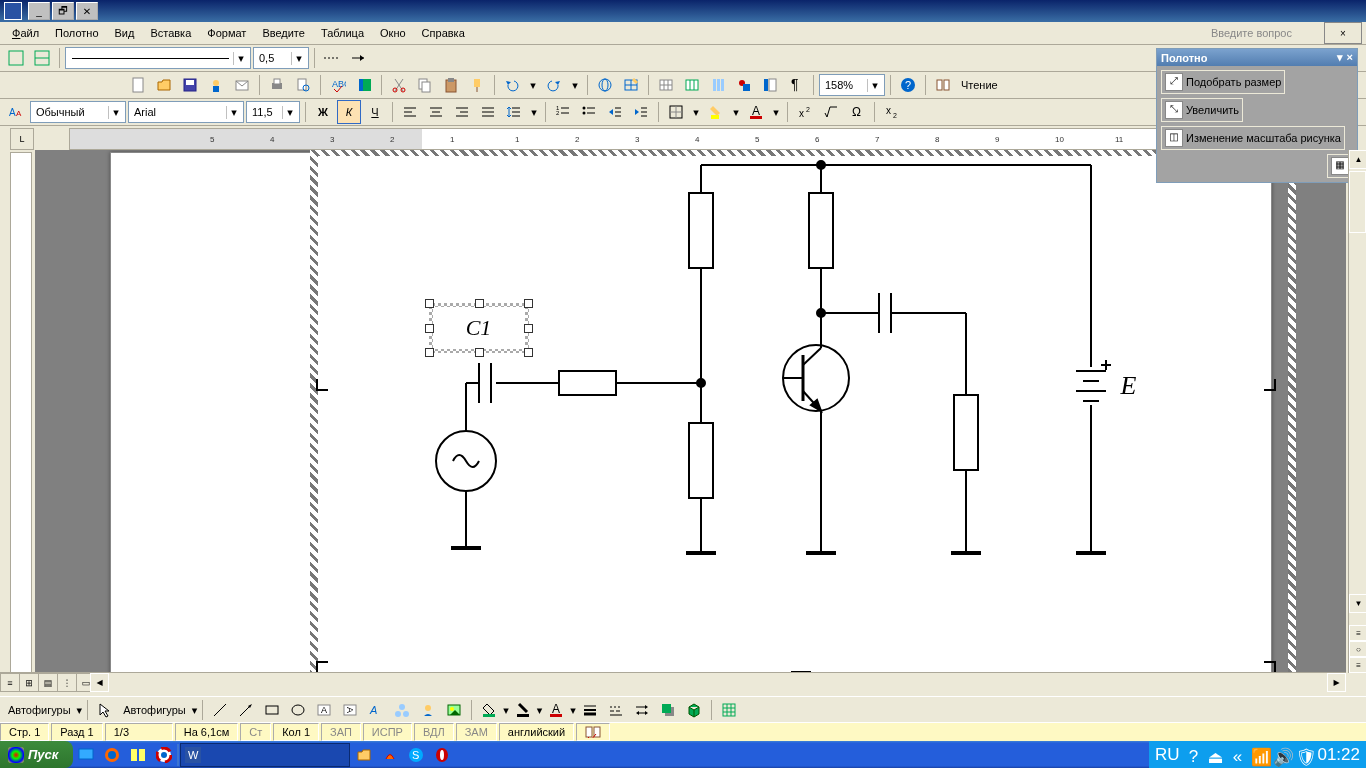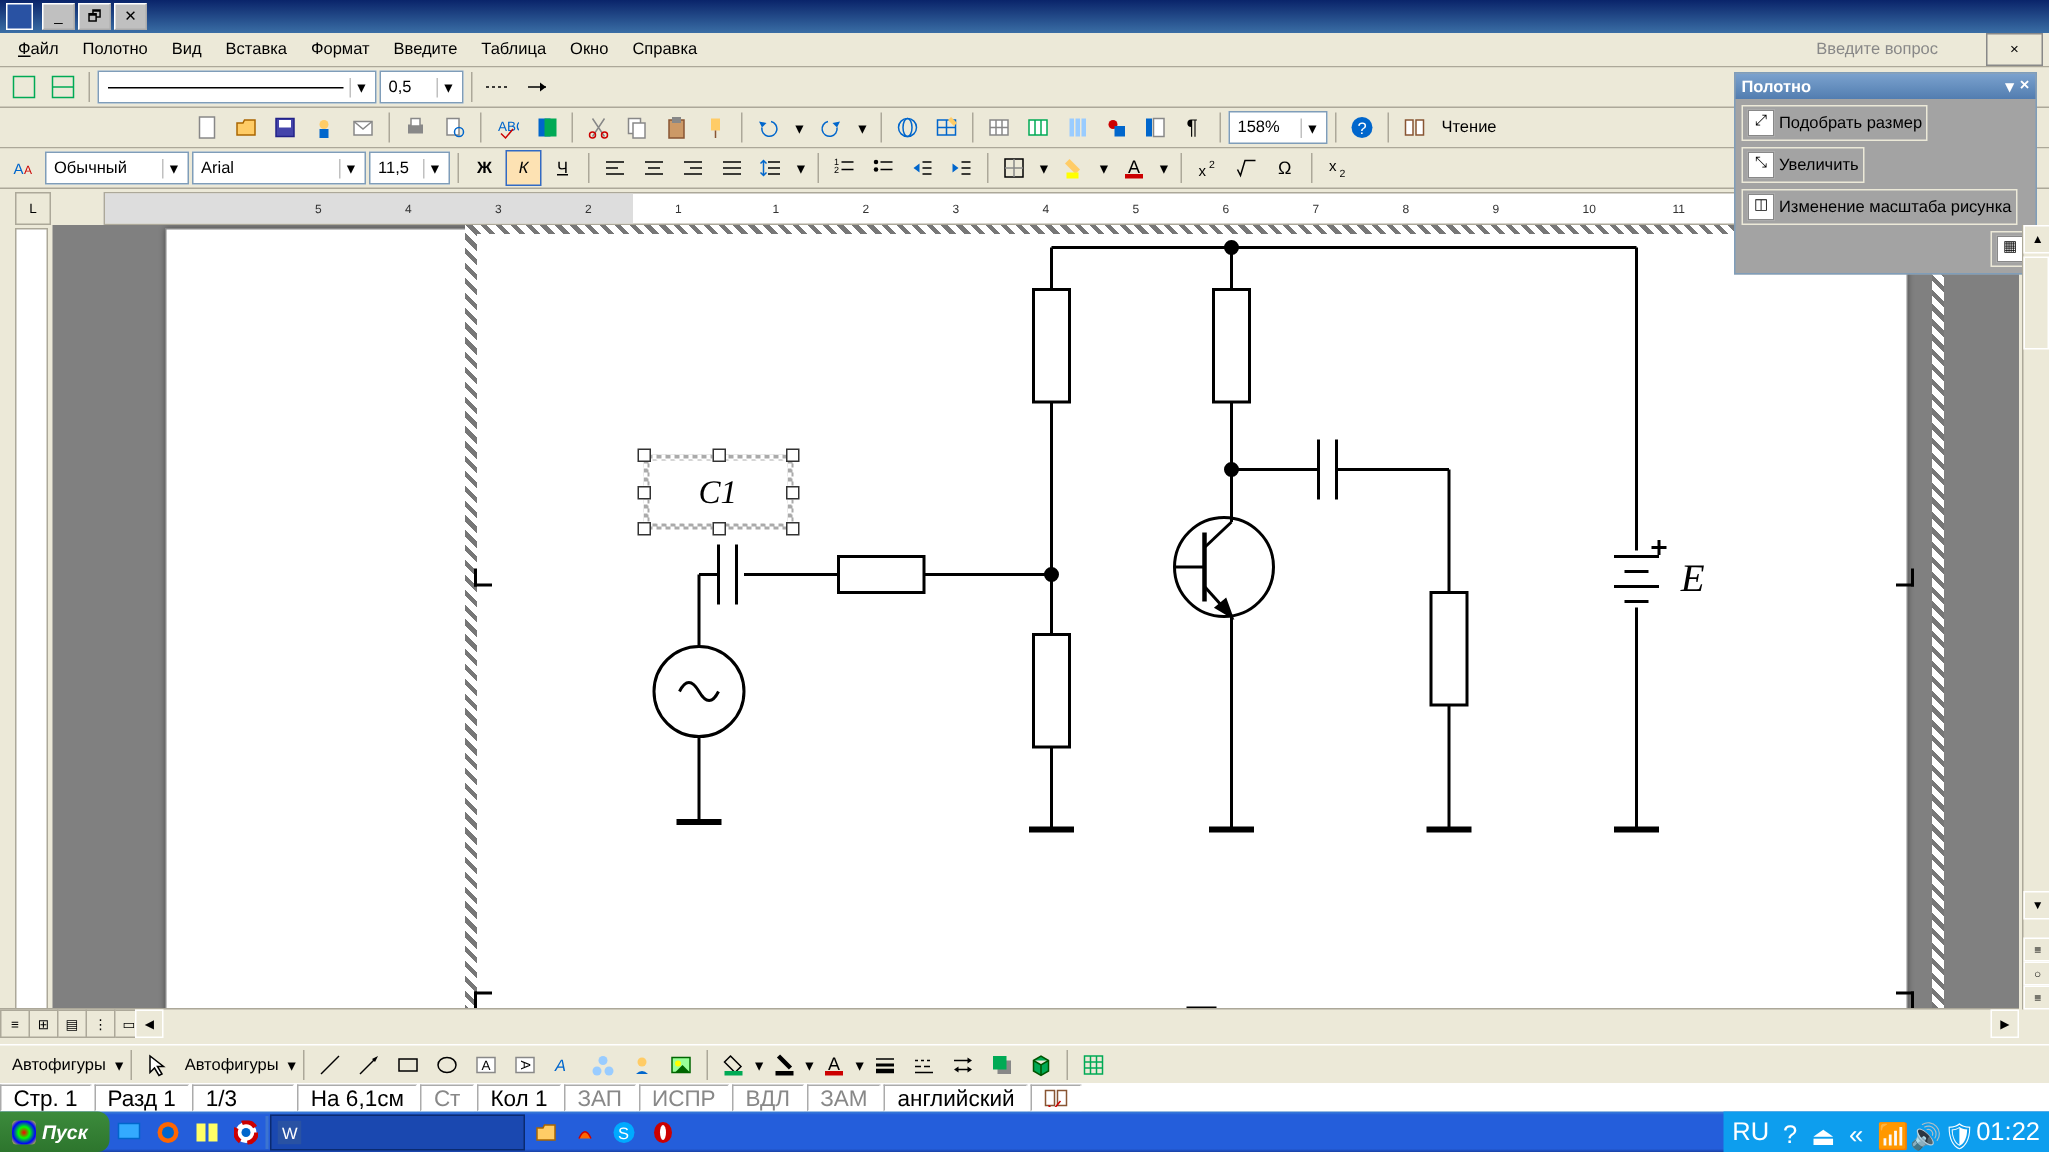--- a/index.html
+++ b/index.html
@@ -29,21 +29,21 @@
 
 .pane{position:absolute;top:48px;right:8px;width:200px;background:#a3a3a3;border:1px solid #7f9db9}
 .pane .pt{background:linear-gradient(#7ba2ce,#527db0);color:#fff;padding:2px 4px;font-weight:bold;display:flex;align-items:center;justify-content:space-between}
 .pane .pb{padding:4px;display:flex;flex-wrap:wrap;gap:4px}
 .pane .pbtn{display:flex;align-items:center;gap:3px;padding:2px 3px;border:1px solid #ece9d8}
 .pane .picon{width:16px;height:16px;border:1px solid #888;background:#fff;text-align:center;font-size:10px;line-height:14px}
 
 .drawbar{position:absolute;left:0;right:0;bottom:44px;height:26px;background:#ece9d8;border-top:1px solid #fff;border-bottom:1px solid #aca899;display:flex;align-items:center;padding:0 4px;gap:2px}
 .btnlbl{padding:0 4px;font-size:11px}
 
-.status{position:absolute;left:0;right:0;bottom:27px;height:18px;background:#ffffff;border-top:1px solid #fff;display:flex;align-items:flex-end;font-size:15px;color:#000}
+.status{position:absolute;left:0;right:0;bottom:27px;height:18px;background:#fef9c3;border-top:1px solid #fff;display:flex;align-items:flex-end;font-size:11px;color:#000}
 .status .cell{border:1px inset #fff;padding:0 8px;height:16px;display:flex;align-items:center;margin-right:2px}
 .status .dim{color:#888}
 
 .taskbar{position:absolute;left:0;right:0;bottom:0;height:27px;background:linear-gradient(#3e82d6,#245edb 8%,#245edb 92%,#1941a5);display:flex;align-items:center}
 .start{height:27px;padding:0 15px 0 8px;background:linear-gradient(#3c8b3c,#2d752d);color:#fff;font-weight:bold;font-style:italic;border-radius:0 8px 8px 0;display:flex;align-items:center;gap:4px;font-size:13px}
 .start .sicon{width:16px;height:16px;background:radial-gradient(#f00,#0f0,#00f,#ff0);border-radius:3px}
 .tbitem{width:24px;height:22px;margin:0 1px;display:flex;align-items:center;justify-content:center}
 .tbitem.active{background:#1a48b0;border:1px solid #0a2a70}
 .tray{margin-left:auto;background:#0d9eee;height:27px;display:flex;align-items:center;padding:0 6px;gap:6px;color:#fff;font-size:17px}
 .tray .ti{width:16px;height:16px;text-align:center}

